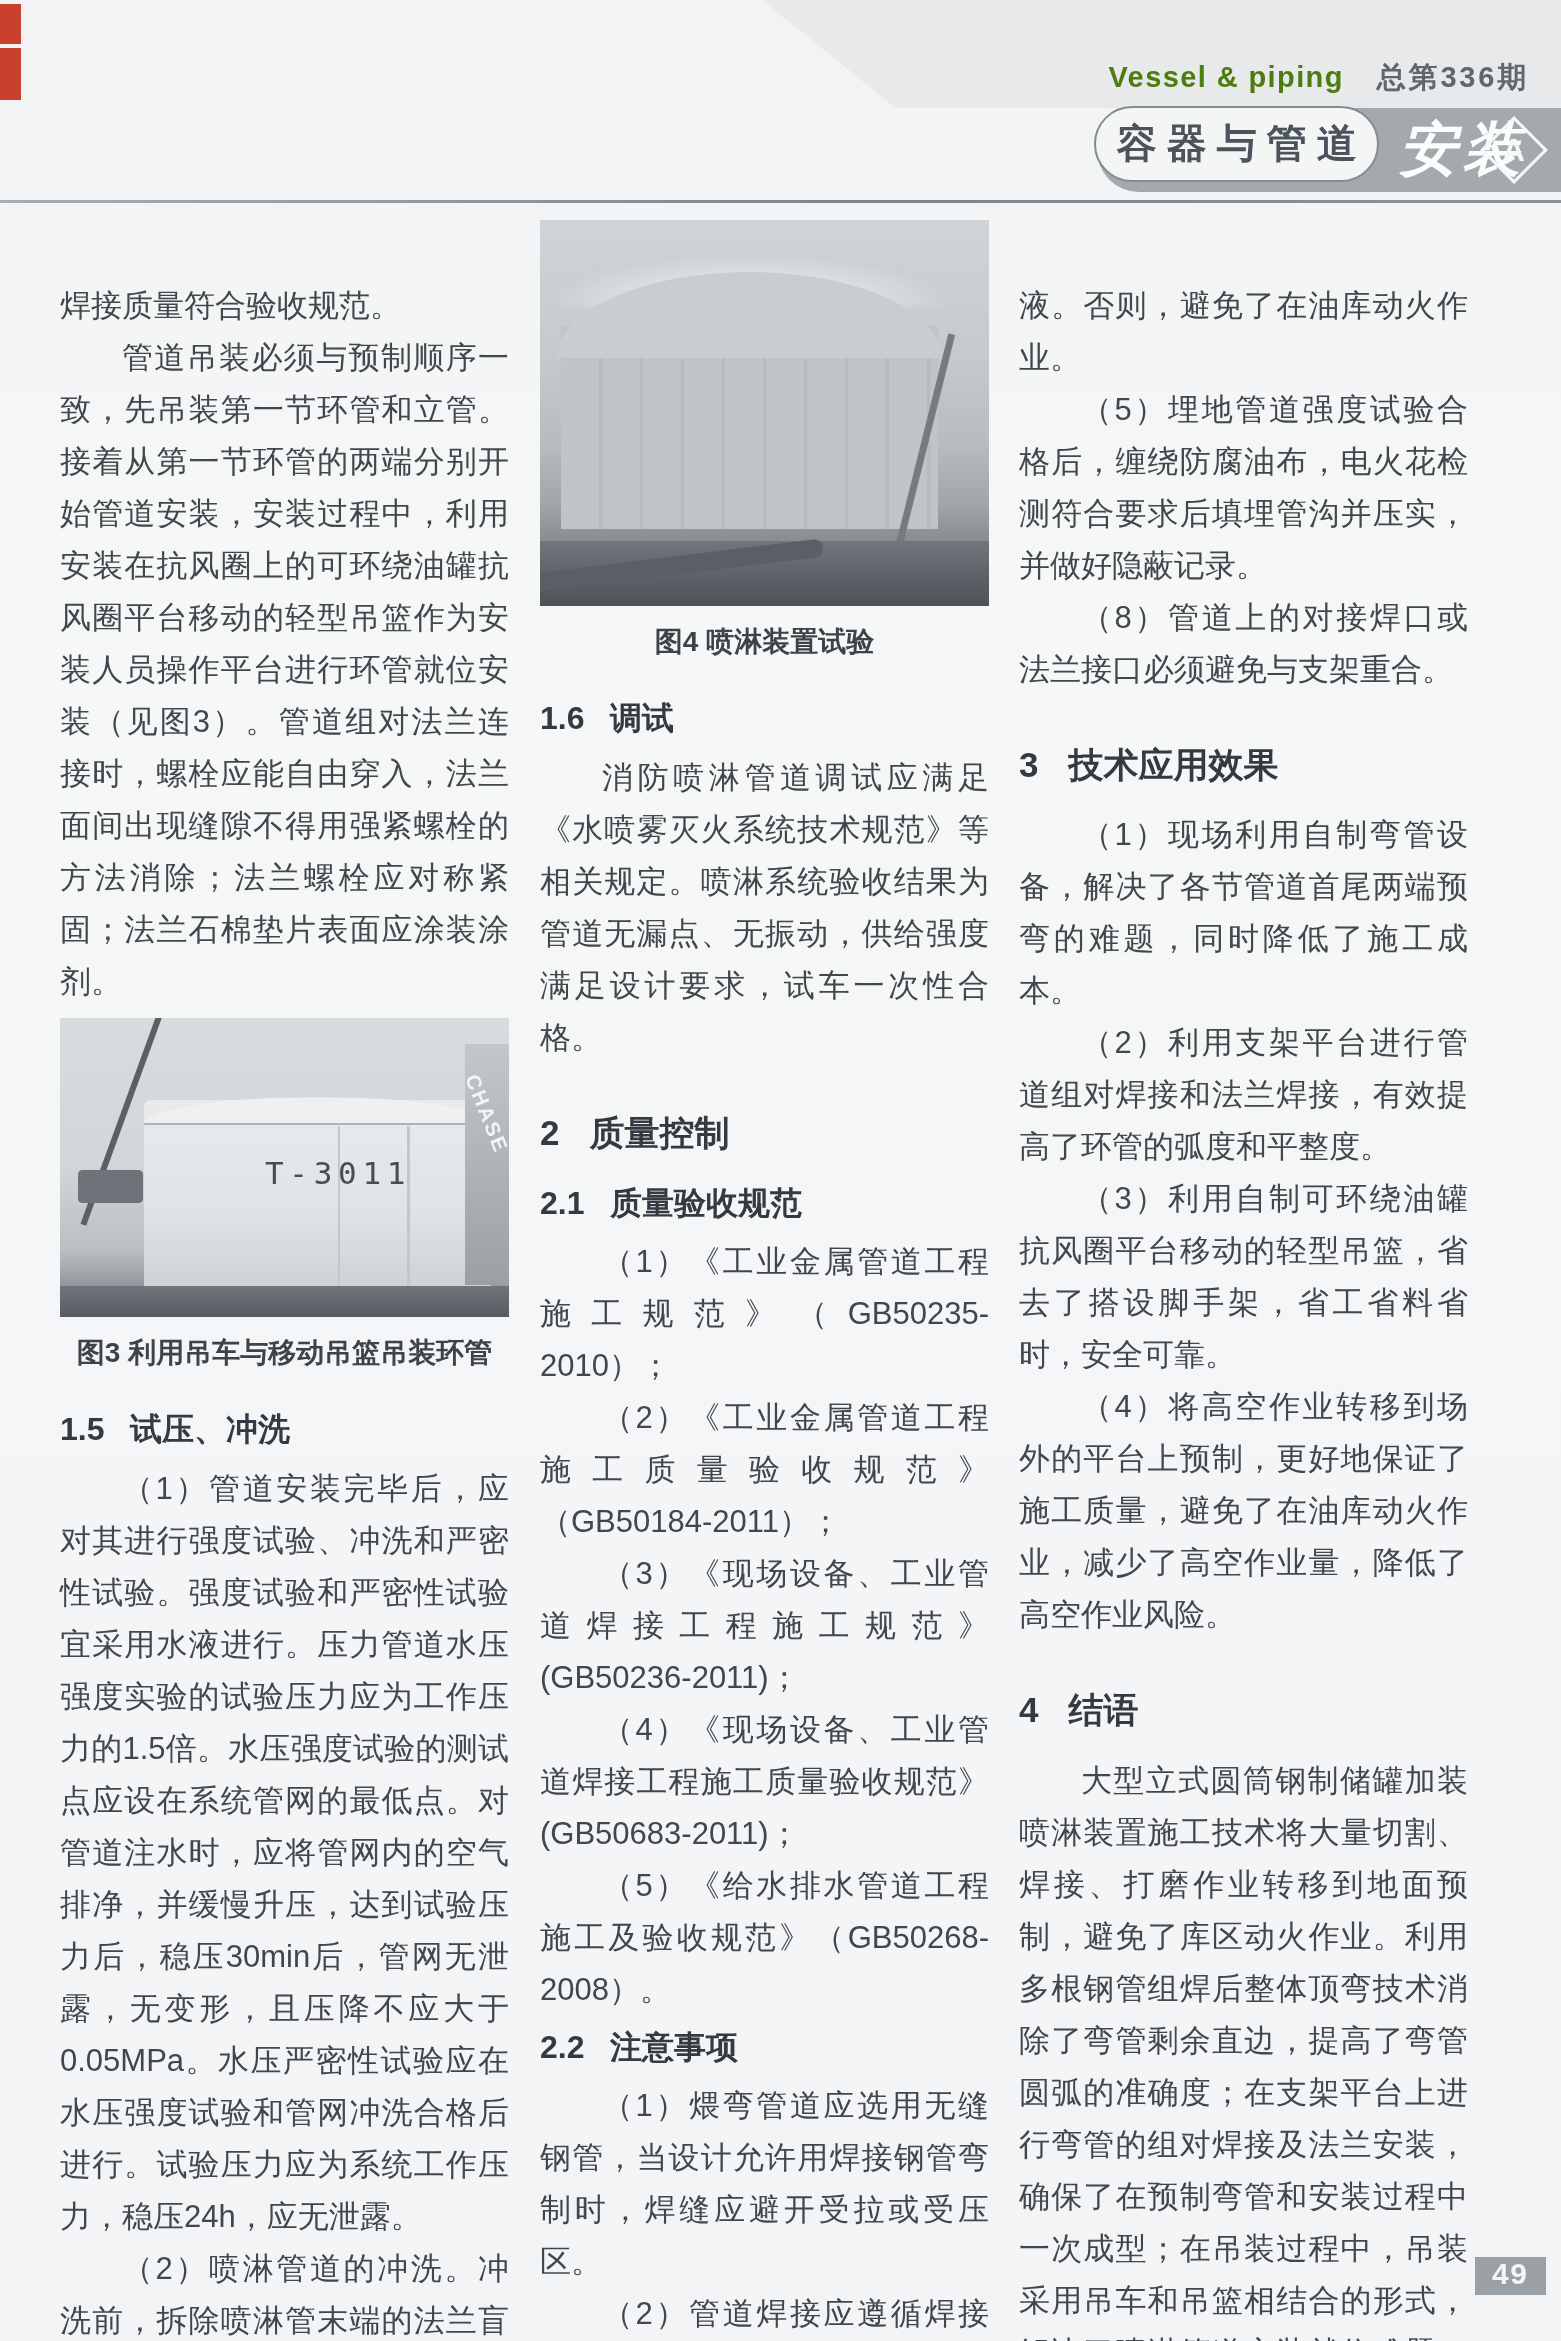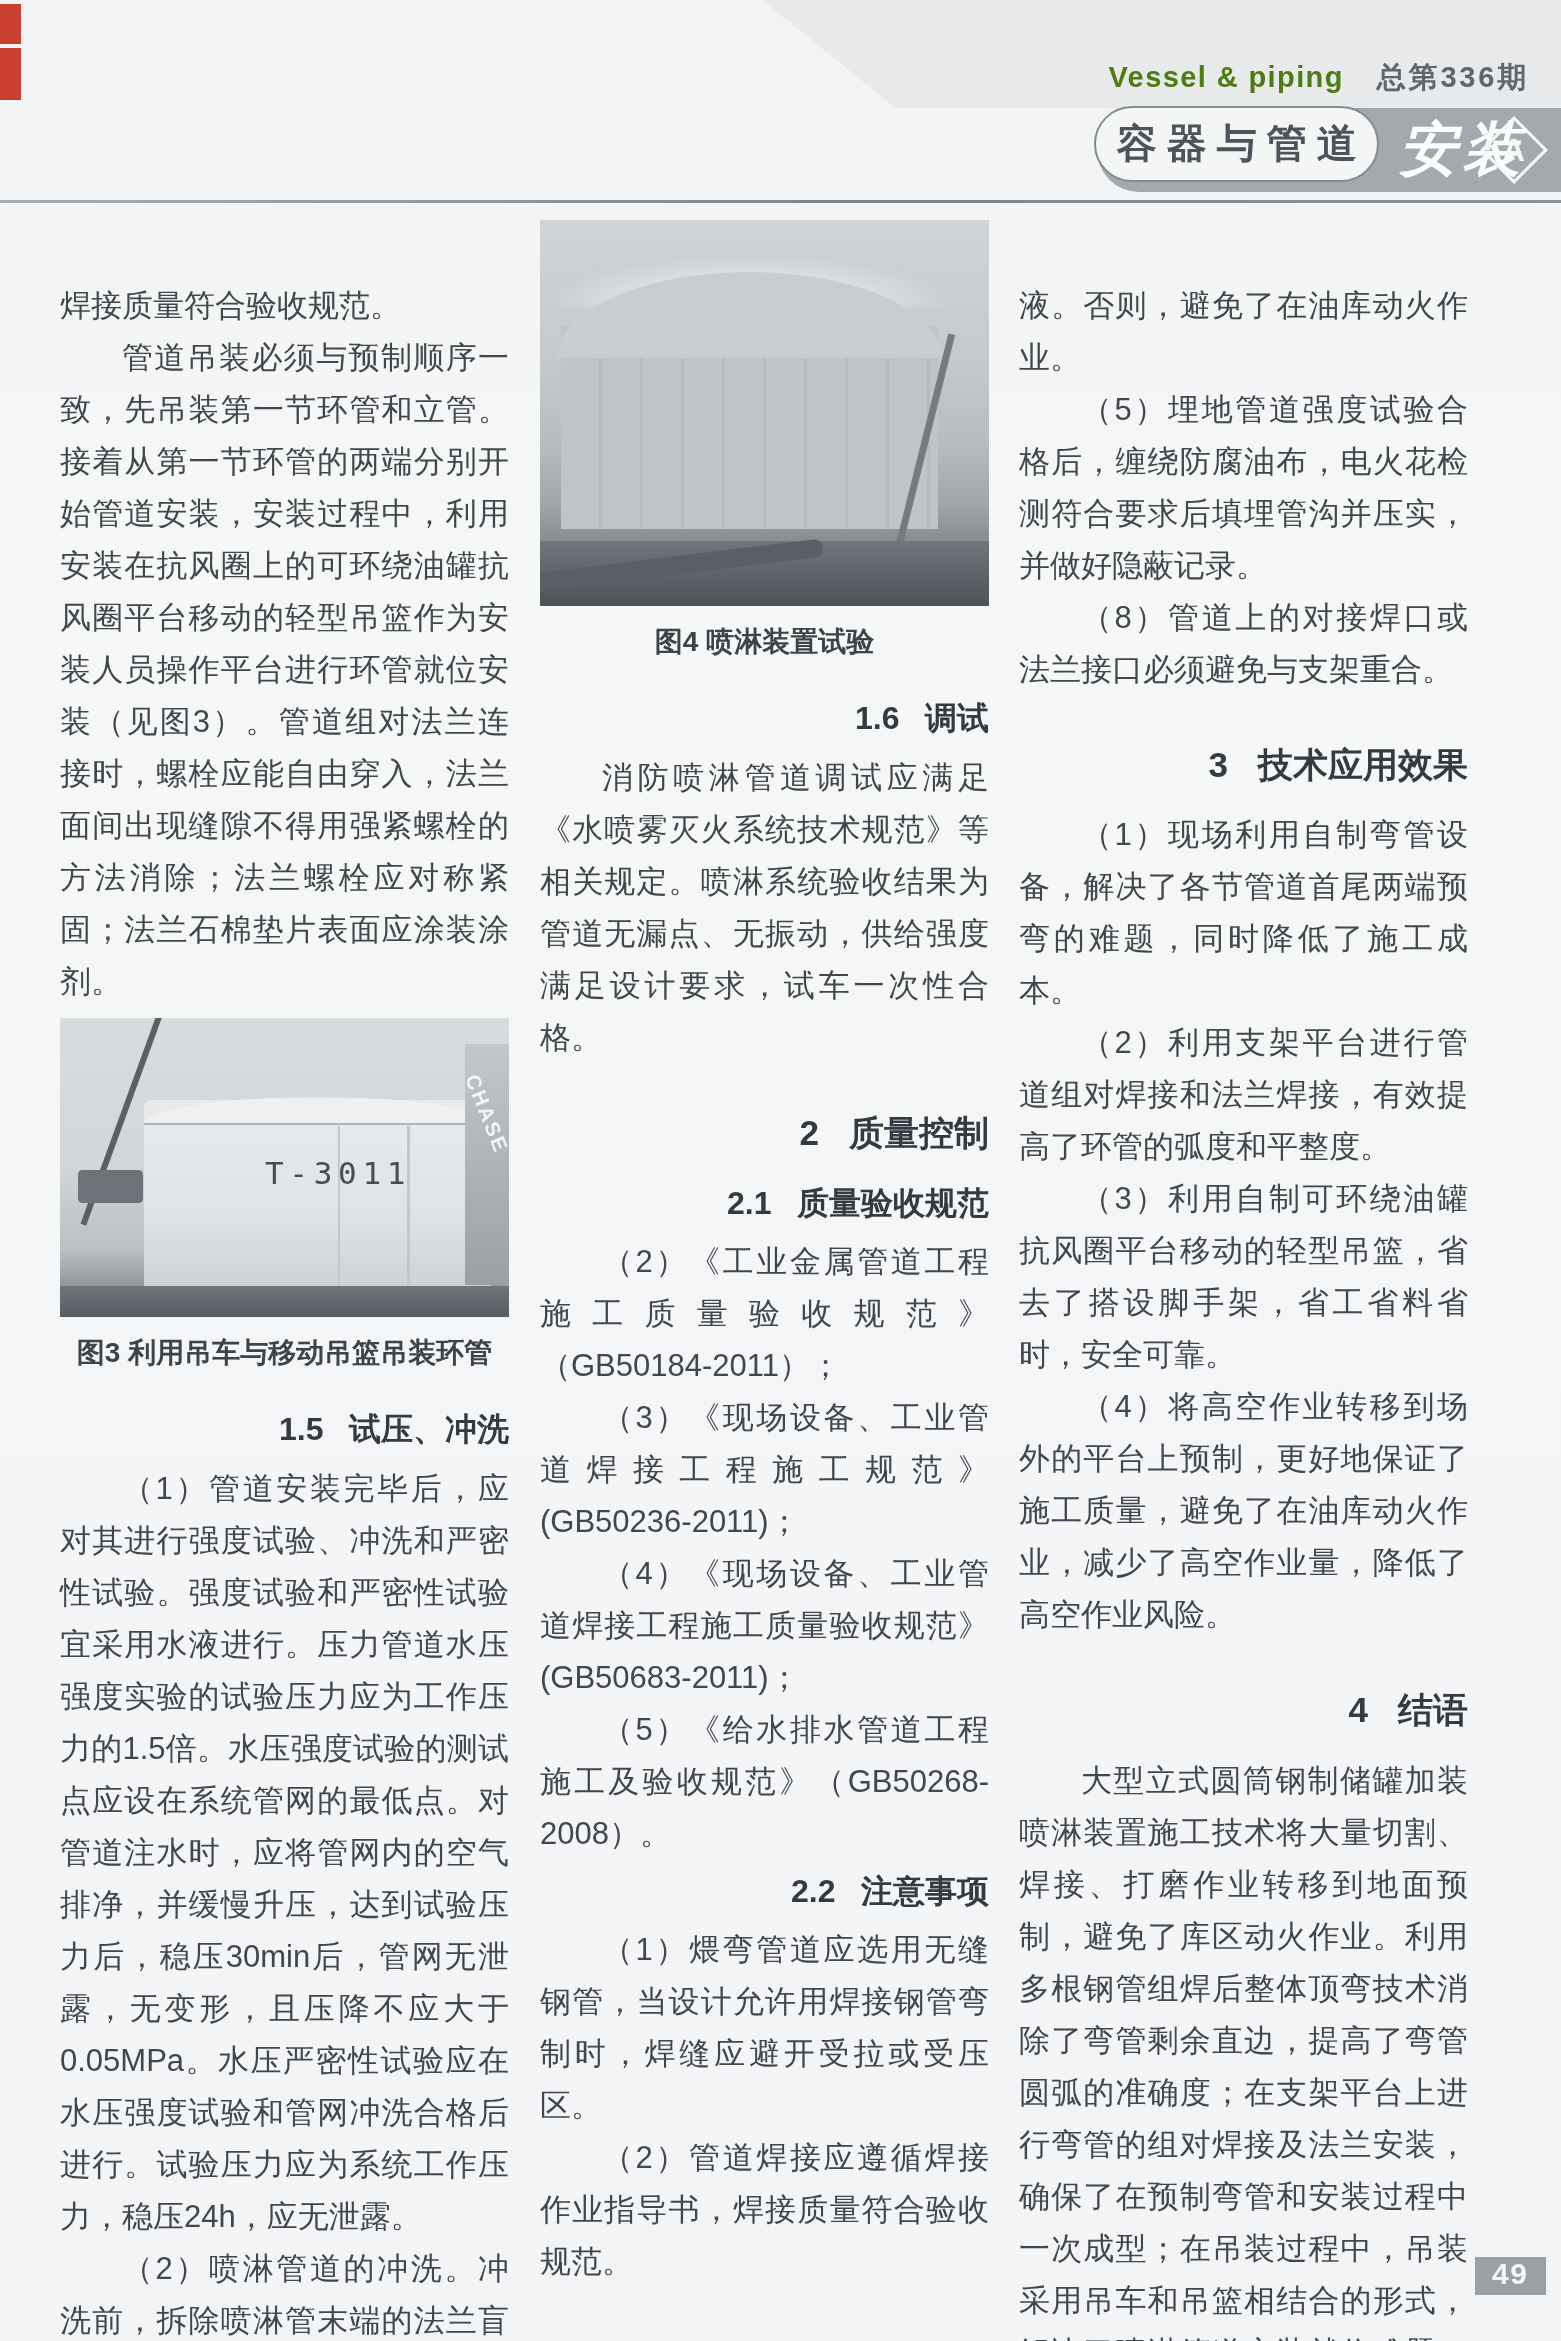--- a/index.html
+++ b/index.html
@@ -47,21 +47,21 @@
     background:linear-gradient(90deg,#a8adb2,#7d848a 55%,#8d9398);
   }
   
   .col{position:absolute;width:449px;font-size:31px;line-height:52px;text-align:justify;color:#41474d;}
   .col-left{left:60px;top:280px;}
   .col-mid{left:540px;top:220px;}
   .col-right{left:1019px;top:280px;}
   p.body{margin:0;text-indent:2em;}
   p.body.noindent{text-indent:0;}
   
-  .h-sec{display:flex;font-weight:700;color:#333a41;align-items:baseline;justify-content:flex-end;}
+  .h-sec{display:flex;font-weight:700;color:#333a41;align-items:baseline;}
   .h1{font-size:35px;margin:43px 0 18.4px;}
   .h1 .h-num{margin-right:30px;}
   .h2s{font-size:32px;margin:30px 0 8.5px;}
   .h2s .h-num{margin-right:25.5px;}
   .h2s.tight{margin:4.3px 0 7px;}
   
   .photo{position:relative;width:449px;overflow:hidden;background:#c7cbce;}
   .fig-cap{text-align:center;font-weight:700;font-size:28px;color:#3c4349;margin:15.6px 0 0;line-height:40px;}
   
   .p3{height:299px;margin-top:10px;background:linear-gradient(180deg,#d8dcde 0%,#d2d6d8 50%,#b9bec1 78%,#8f959a 90%,#676d72 100%);}
@@ -172,20 +172,21 @@
   <p class="body">消防喷淋管道调试应满足《水喷雾灭火系统技术规范》等相关规定。喷淋系统验收结果为管道无漏点、无振动，供给强度满足设计要求，试车一次性合格。</p>
 
   <div class="h-sec h1">
     <span class="h-num">2</span>
     <span>质量控制</span>
   </div>
   <div class="h-sec h2s tight">
     <span class="h-num">2.1</span>
     <span>质量验收规范</span>
   </div>
+  <p class="body">（1）《工业金属管道工程施工规范》（GB50235-2010）；</p>
   <p class="body">（2）《工业金属管道工程施工质量验收规范》（GB50184-2011）；</p>
   <p class="body">（3）《现场设备、工业管道焊接工程施工规范》(GB50236-2011)；</p>
   <p class="body">（4）《现场设备、工业管道焊接工程施工质量验收规范》(GB50683-2011)；</p>
   <p class="body">（5）《给水排水管道工程施工及验收规范》（GB50268-2008）。</p>
 
   <div class="h-sec h2s tight">
     <span class="h-num">2.2</span>
     <span>注意事项</span>
   </div>
   <p class="body">（1）煨弯管道应选用无缝钢管，当设计允许用焊接钢管弯制时，焊缝应避开受拉或受压区。</p>

